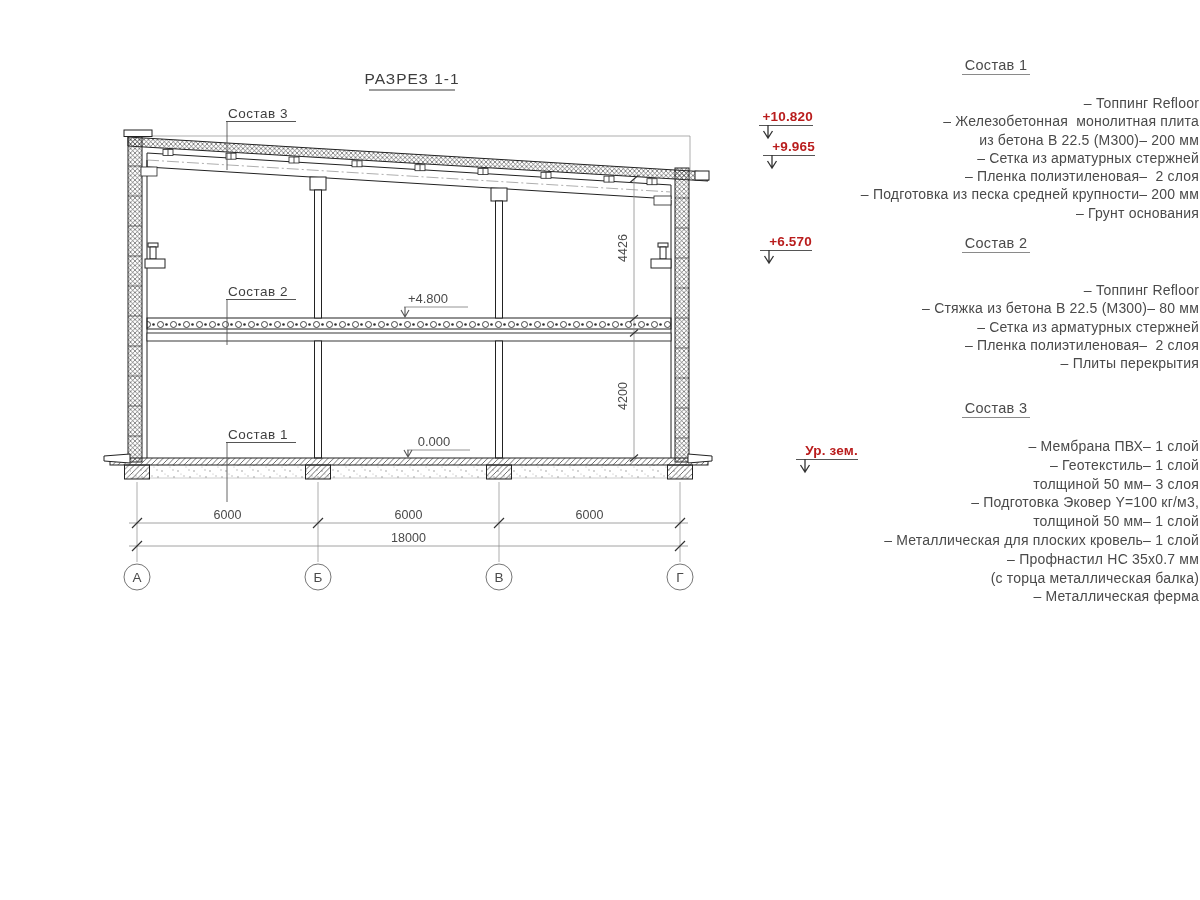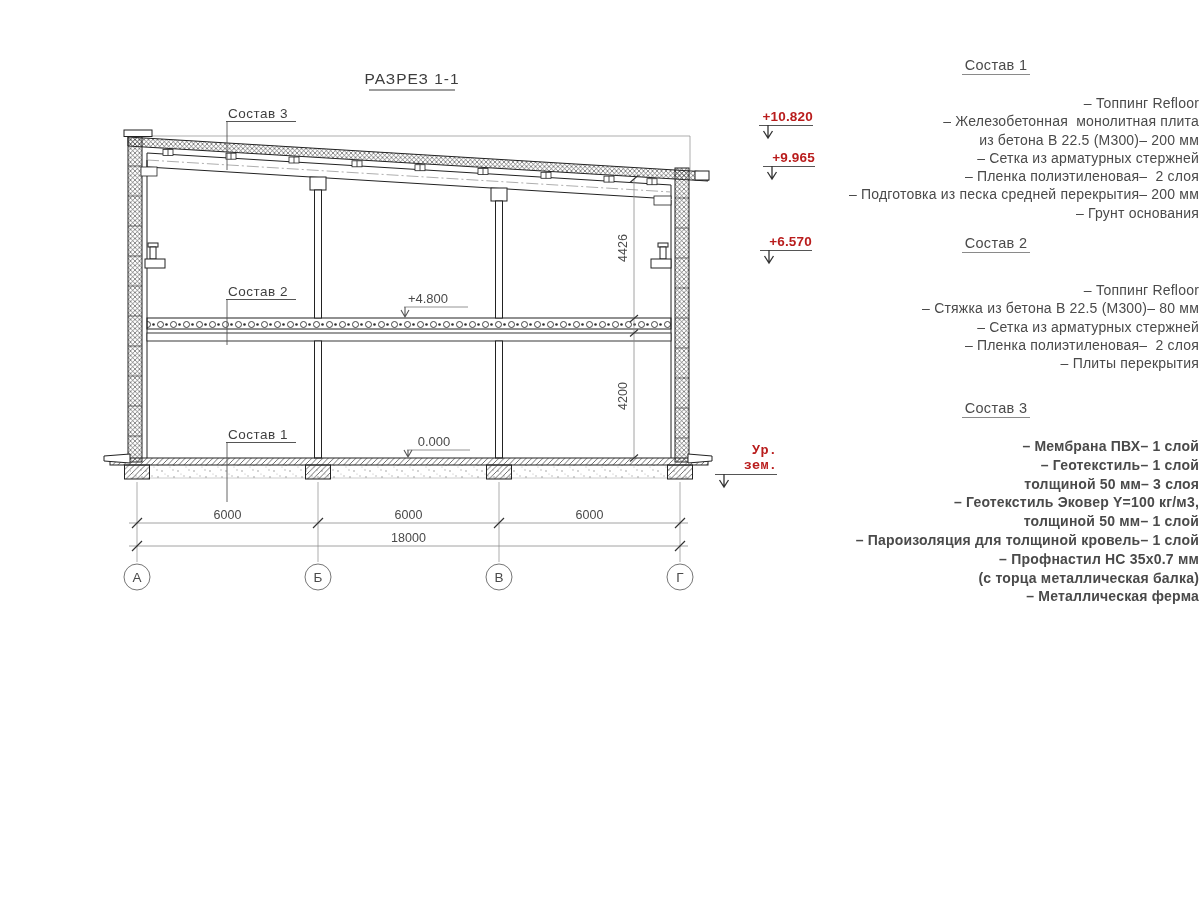--- a/index.html
+++ b/index.html
@@ -10,21 +10,21 @@
   
   .sostav{position:absolute;left:831px;width:368px;}
   .title-wrap{width:330px;text-align:center;}
   .sostav .title{display:inline-block;font-size:14.5px;color:#4a4a4a;
     border-bottom:1px solid #8a8a8a;padding:0 3px 1px 3px;letter-spacing:.3px;}
   .rows{margin-top:20px;}
   .row{display:flex;justify-content:flex-end;height:18.3px;
        font-size:14px;white-space:pre;letter-spacing:.2px;}
   .row .qty{white-space:pre;}
   #sostav2-list .rows{margin-top:29px;}
-  #sostav3-list .rows{font-weight:bold;}
+  #sostav3-list .rows{}
   #sostav3-list .row{height:18.8px;}
 
   
   .elev-mark{position:absolute;border-bottom:1px solid #555;text-align:right;
     font-size:13.5px;font-weight:600;color:#b91c1c;padding-bottom:1px;letter-spacing:.2px;}
   .elev-arrow{position:absolute;left:2px;top:100%;}
 </style>
 </head>
 <body>
 
@@ -196,48 +196,48 @@
     </g>
   </g>
 </svg>
 
 <div class="elev-mark" style="left:759px;top:109px;width:54px;">
   <span>+10.820</span>
   <svg class="elev-arrow" width="14" height="16" viewBox="0 0 14 16">
     <path d="M7 0 V12 M2.5 6 L7 13 L11.5 6" fill="none" stroke="#333" stroke-width="1.3"></path>
   </svg>
 </div>
-<div class="elev-mark" style="left:763px;top:150px;width:52px;">
+<div class="elev-mark" style="left:763px;top:139px;width:52px;">
   <span>+9.965</span>
   <svg class="elev-arrow" width="14" height="16" viewBox="0 0 14 16">
     <path d="M7 0 V12 M2.5 6 L7 13 L11.5 6" fill="none" stroke="#333" stroke-width="1.3"></path>
   </svg>
 </div>
 <div class="elev-mark" style="left:760px;top:234px;width:52px;">
   <span>+6.570</span>
   <svg class="elev-arrow" width="14" height="16" viewBox="0 0 14 16">
     <path d="M7 0 V12 M2.5 6 L7 13 L11.5 6" fill="none" stroke="#333" stroke-width="1.3"></path>
   </svg>
 </div>
-<div class="elev-mark" style="left:715px;top:443px;width:62px;font-family:Liberation Mono, monospace;">
+<div class="elev-mark" style="left:796px;top:443px;width:62px;">
   <span>Ур. зем.</span>
   <svg class="elev-arrow" width="14" height="16" viewBox="0 0 14 16">
     <path d="M7 0 V12 M2.5 6 L7 13 L11.5 6" fill="none" stroke="#333" stroke-width="1.3"></path>
   </svg>
 </div>
 
 <div class="sostav" id="sostav1-list" style="top:56px;">
   <div class="title-wrap"><span class="title">Состав 1</span></div>
   <div class="rows">
     <div class="row"><span>– Топпинг Refloor</span><span class="qty"></span></div>
     <div class="row"><span>– Железобетонная  монолитная плита</span><span class="qty"></span></div>
     <div class="row"><span>   из бетона В 22.5 (М300)</span><span class="qty">– 200 мм</span></div>
     <div class="row"><span>– Сетка из арматурных стержней</span><span class="qty"></span></div>
     <div class="row"><span>– Пленка полиэтиленовая</span><span class="qty">–  2 слоя</span></div>
-    <div class="row"><span>– Подготовка из песка средней перекрытия</span><span class="qty">– 200 мм</span></div>
+    <div class="row"><span>– Подготовка из песка средней крупности</span><span class="qty">– 200 мм</span></div>
     <div class="row"><span>– Грунт основания</span><span class="qty"></span></div>
   </div>
 </div>
 
 <div class="sostav" id="sostav2-list" style="top:234px;">
   <div class="title-wrap"><span class="title">Состав 2</span></div>
   <div class="rows">
     <div class="row"><span>– Топпинг Refloor</span><span class="qty"></span></div>
     <div class="row"><span>– Стяжка из бетона В 22.5 (М300)</span><span class="qty">– 80 мм</span></div>
     <div class="row"><span>– Сетка из арматурных стержней</span><span class="qty"></span></div>
@@ -245,20 +245,20 @@
     <div class="row"><span>– Плиты перекрытия</span><span class="qty"></span></div>
   </div>
 </div>
 
 <div class="sostav" id="sostav3-list" style="top:399px;">
   <div class="title-wrap"><span class="title">Состав 3</span></div>
   <div class="rows">
     <div class="row"><span>– Мембрана ПВХ</span><span class="qty">– 1 слой</span></div>
     <div class="row"><span>– Геотекстиль</span><span class="qty">– 1 слой</span></div>
     <div class="row"><span>   толщиной 50 мм</span><span class="qty">– 3 слоя</span></div>
-    <div class="row"><span>– Геотекстиль Эковер Y=100 кг/м3,</span><span class="qty"></span></div>
+    <div class="row"><span>– Подготовка Эковер Y=100 кг/м3,</span><span class="qty"></span></div>
     <div class="row"><span>   толщиной 50 мм</span><span class="qty">– 1 слой</span></div>
-    <div class="row"><span>– Пароизоляция для толщиной кровель</span><span class="qty">– 1 слой</span></div>
+    <div class="row"><span>– Металлическая для плоских кровель</span><span class="qty">– 1 слой</span></div>
     <div class="row"><span>– Профнастил НС 35х0.7 мм</span><span class="qty"></span></div>
     <div class="row"><span>   (с торца металлическая балка)</span><span class="qty"></span></div>
     <div class="row"><span>– Металлическая ферма</span><span class="qty"></span></div>
   </div>
 </div>
 
 </body></html>

